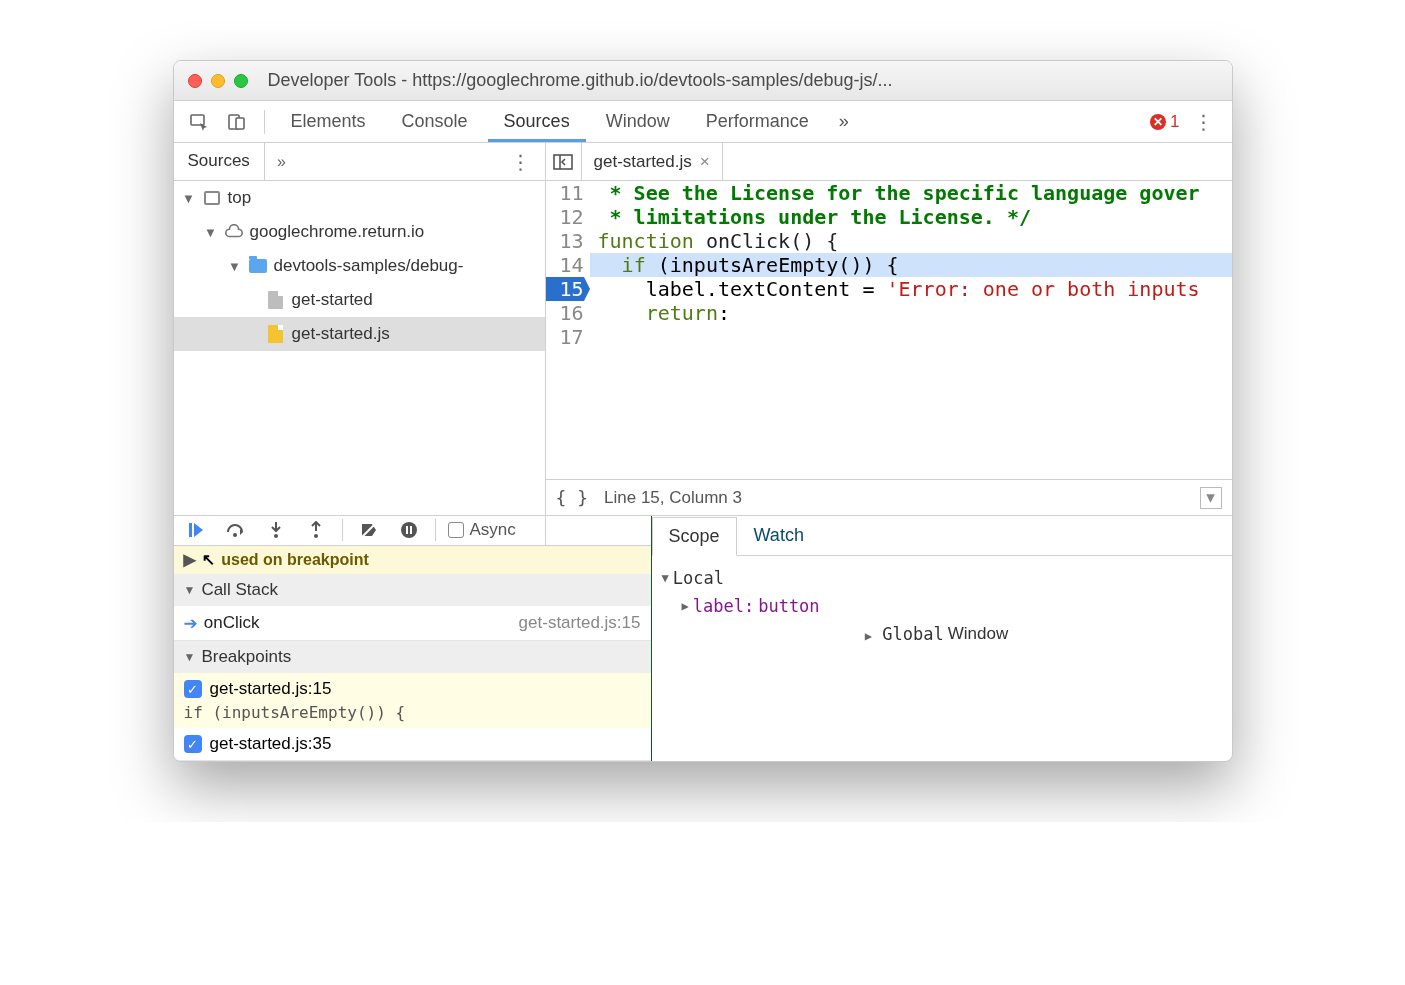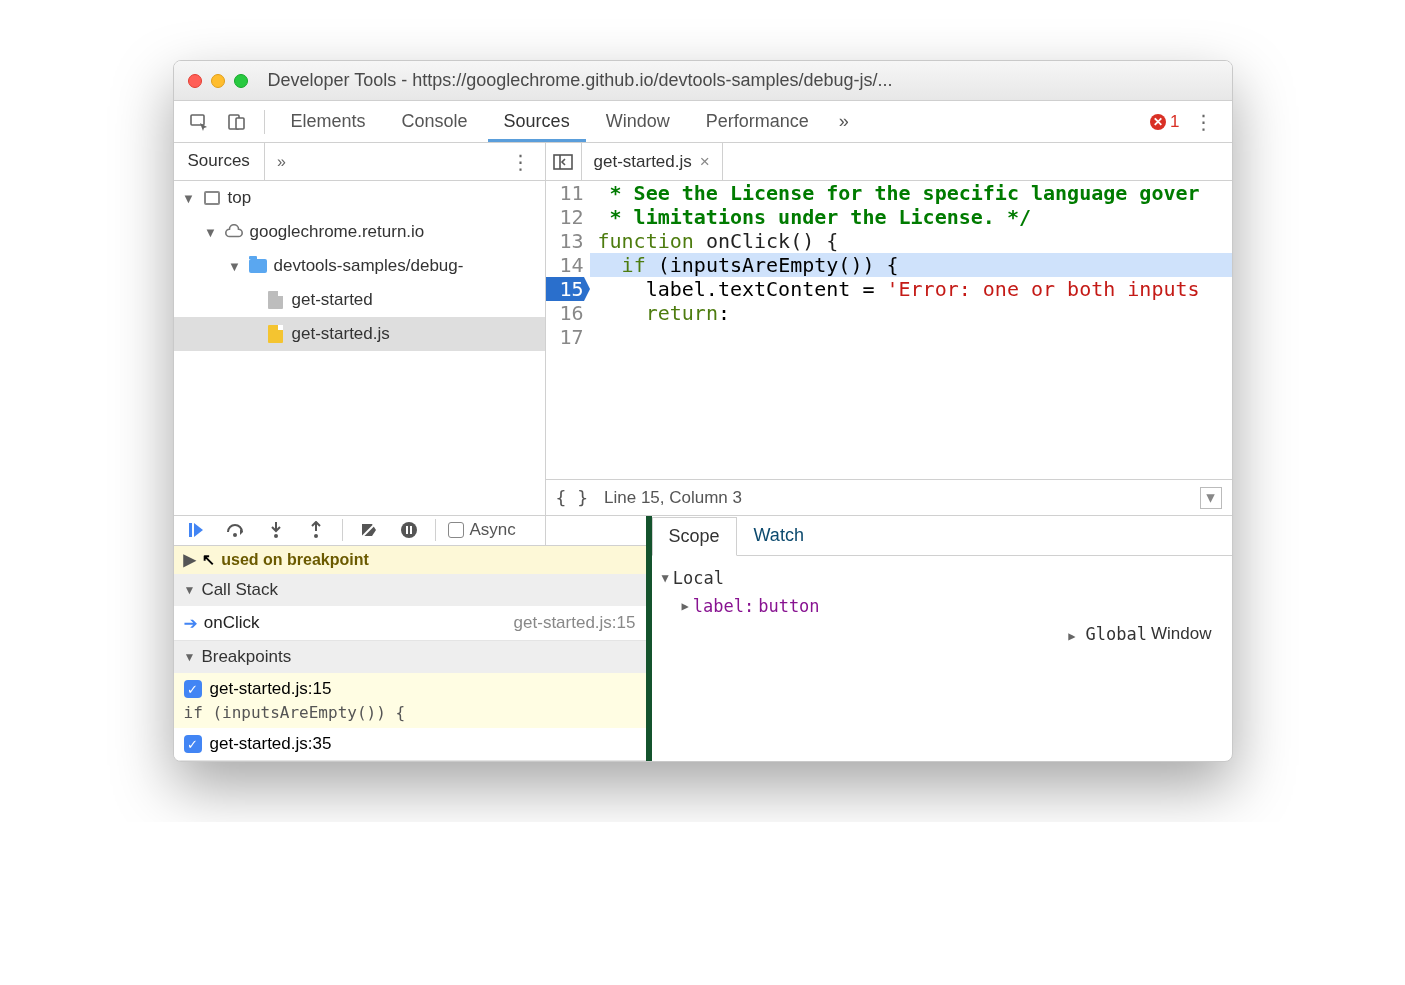--- a/index.html
+++ b/index.html
@@ -95,21 +95,21 @@
   .cmt{color:#007b00;font-weight:bold;}
   .str{color:#c41a16;}
   .fn{color:#222;}
   
   .edstatus{height:36px;border-top:1px solid #d0d0d0;display:flex;align-items:center;padding:0 10px;gap:16px;color:#555;font-size:17px;}
   .edstatus .braces{font-family:Menlo,monospace;font-size:18px;cursor:pointer;}
   .edstatus .spacer{flex:1;}
   .edstatus .dd{width:22px;height:22px;border:1px solid #bbb;display:flex;align-items:center;justify-content:center;color:#888;cursor:pointer;}
   
   .debugrow{display:flex;border-top:1px solid #d0d0d0;height:246px;}
-  .debugleft{width:478px;border-right:6px solid #14532d;display:flex;flex-direction:column;overflow:hidden;}
+  .debugleft{width:478px;border-right:1px solid #14532d;display:flex;flex-direction:column;overflow:hidden;}
   .debugright{flex:1;display:flex;flex-direction:column;}
   .dbgtoolbar{height:40px;border-bottom:1px solid #d0d0d0;display:flex;align-items:center;gap:12px;padding:0 8px;}
   .dbgtoolbar .ib{width:28px;height:28px;display:flex;align-items:center;justify-content:center;color:#555;cursor:pointer;}
   .dbgtoolbar .ib.active{color:#4285f4;}
   .dbgtoolbar .sep2{width:1px;height:22px;background:#d0d0d0;}
   .asyncchk{display:flex;align-items:center;gap:6px;font-size:17px;color:#555;cursor:pointer;}
   .asyncchk .box{width:16px;height:16px;border:1px solid #888;border-radius:3px;}
   .dbgsection{border-bottom:1px solid #e4e4e4;font-size:17px;}
   .dbgsechead{height:32px;display:flex;align-items:center;padding:0 10px;gap:6px;background:#eee;color:#333;cursor:pointer;}
   .paused{background:#fdf8d7;color:#6b5a00;height:38px;display:flex;align-items:center;padding-left:10px;gap:6px;font-weight:600;}
@@ -123,21 +123,21 @@
   .bprow .line1{display:flex;align-items:center;gap:8px;font-size:17px;}
   .bprow .codeprev{font-family:Menlo,monospace;font-size:16px;color:#555;margin-top:4px;}
   .chkbox{width:18px;height:18px;border-radius:4px;background:#4285f4;display:flex;align-items:center;justify-content:center;color:#fff;font-size:13px;}
   
   .swtabs{height:40px;border-bottom:1px solid #d0d0d0;display:flex;align-items:flex-end;}
   .swtab{padding:8px 16px;font-size:18px;color:#0c4a6e;border:1px solid transparent;cursor:pointer;}
   .swtab.active{color:#333;border:1px solid #d0d0d0;border-bottom-color:#fff;background:#fff;margin-bottom:-1px;}
   .scopebody{padding:8px 10px;font-family:Menlo,monospace;font-size:17px;color:#333;}
   .scoperow{display:flex;align-items:center;gap:4px;height:28px;cursor:pointer;}
   .scoperow .val{color:#881391;}
-  .scoperow.global{justify-content:flex-end;padding-right:10px;}
+  .scoperow.global{justify-content:center;padding-right:10px;}
 </style>
 </head>
 <body>
 
 <div class="window">
 
   <div class="titlebar">
     <div class="traffic">
       <div class="dot red"></div>
       <div class="dot yellow"></div>

